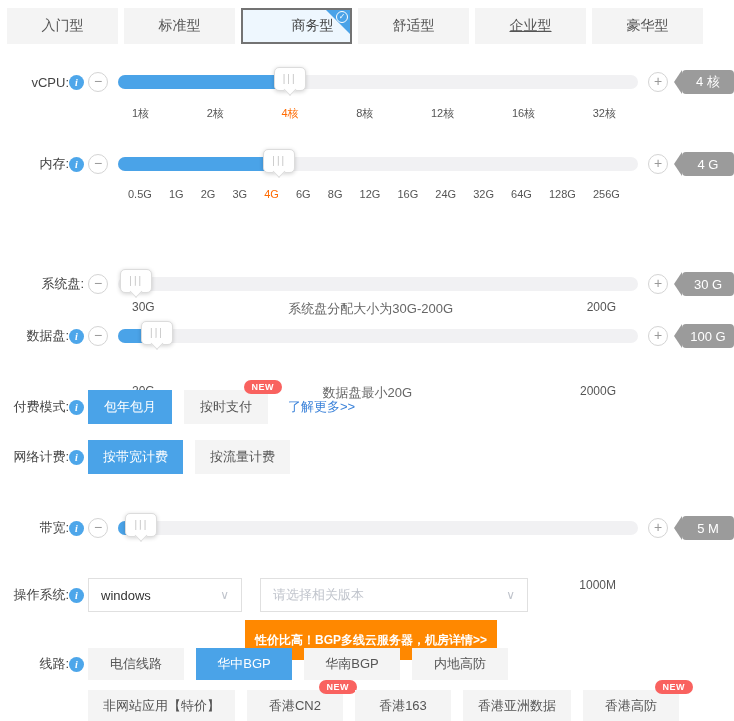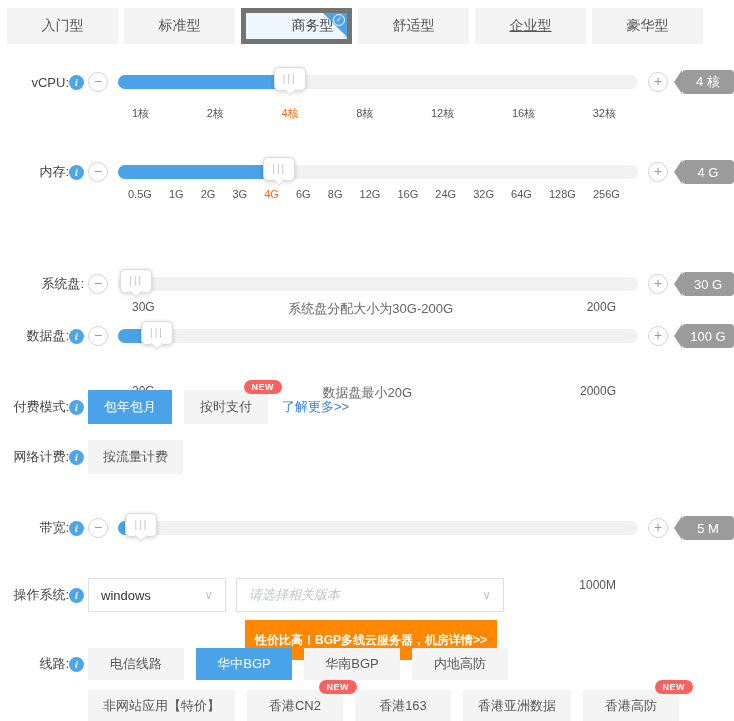--- a/index.html
+++ b/index.html
@@ -4,21 +4,21 @@
 <style>
   * { margin:0; padding:0; box-sizing:border-box; }
   html,body { background:#fff; }
   body { font-family:"Liberation Sans","DejaVu Sans",sans-serif; }
   .page { position:relative; width:734px; height:721px; background:#fff; overflow:hidden; }
 
   
   .tabs { position:absolute; top:8px; left:7px; display:flex; gap:6px; }
   .tab { width:111px; height:36px; background:#f4f4f4; color:#555; font-size:14px;
          display:flex; align-items:center; justify-content:center; position:relative; cursor:pointer; }
-  .tab.selected { background:#eef7fe; border:5px solid #737373; color:#444;padding-left:32px; }
+  .tab.selected { background:#eef7fe; border:2px solid #737373; color:#444;padding-left:32px; }
   .tab .corner { position:absolute; top:0; right:0; width:0; height:0;
                  border-top:24px solid #4aa3e8; border-left:24px solid transparent; }
   .tab .check { position:absolute; top:1px; right:2px; width:12px; height:12px; border:1px solid #fff;
                 border-radius:50%; color:#fff; font-size:8px; line-height:10px; text-align:center; }
   .tab.hovered .tab-label { text-decoration:underline; }
 
   
   .crow { position:absolute; left:0; width:734px; display:flex; align-items:center; }
   .rlabel { width:88px; display:flex; align-items:center; justify-content:flex-end; 
             font-size:13px; color:#444; padding-right:4px; }
@@ -50,29 +50,29 @@
            justify-content:space-between; align-items:flex-start; font-size:12px; color:#555;margin-top:28px; }
   .range-row .hint { color:#666; font-size:13px; }
 
   
   .optbtn { position:relative; height:34px; padding:0 15px; min-width:84px; background:#f4f4f4; color:#555;
             font-size:13px; border:none; display:inline-flex; align-items:center; justify-content:center; cursor:pointer; }
   .optbtn.selected { background:#4aa3e8; color:#fff; }
   .optrow { display:flex; gap:12px; }
   .newbadge { position:absolute; top:-10px; right:-14px; background:#f9625f; color:#fff; font-size:9px;
               font-weight:bold; padding:2px 8px; border-radius:10px; letter-spacing:.5px; }
-  .morelink { margin-left:14px; color:#3b82d9; font-size:13px; text-decoration:none; cursor:pointer; }
+  .morelink { margin-left:20px; color:#3b82d9; font-size:13px; text-decoration:none; cursor:pointer; }
 
   
   .dd { height:34px; border:1px solid #e0e0e0; background:#fff; display:flex; align-items:center;
         justify-content:space-between; padding:0 12px; font-size:13px; cursor:pointer; }
   .dd .chev { color:#c0c4cc; font-size:12px; }
-  .dd1 { width:138px; color:#333; margin-right:10px;gap:45px; }
+  .dd1 { width:154px; color:#333; margin-right:18px;gap:45px; }
   .dd2 { width:268px; }
-  .dd2 .ph { color:#c0c4cc;font-style:italic; }
+  .dd2 .ph { color:#c0c4cc; }
 
   
   .promo { position:absolute; left:245px; top:620px; height:40px; background:#ff8800; color:#fff;
            font-size:12px; font-weight:bold; display:flex; align-items:center; padding:0 10px; cursor:pointer; }
   .promo::after { content:""; position:absolute; left:88px; bottom:-5px; width:0; height:0;
            border-left:6px solid transparent; border-right:6px solid transparent; border-top:6px solid #ff8800; }
 
   .linebtn { min-width:96px; height:32px; }
 </style>
 </head>
@@ -119,21 +119,21 @@
   <div class="ticks" style="top:106px;">
     <span>1核</span>
     <span>2核</span>
     <span class="active">4核</span>
     <span>8核</span>
     <span>12核</span>
     <span>16核</span>
     <span>32核</span>
   </div>
 
-  <div class="crow" style="top:160px;">
+  <div class="crow" style="top:152px;">
     <div class="rlabel">
       <span>内存:</span>
       <span class="info">i</span>
     </div>
     <div class="stepbtn">−</div>
     <div class="track">
       <div class="fill" style="width:31%;"></div>
       <div class="handle" style="left:31%;">|||</div>
     </div>
     <div class="stepbtn">+</div>
@@ -206,20 +206,21 @@
     </div>
     <a class="morelink">了解更多&gt;&gt;</a>
   </div>
 
   <div class="crow" style="top:440px;">
     <div class="rlabel">
       <span>网络计费:</span>
       <span class="info">i</span>
     </div>
     <div class="optrow">
+      <button class="optbtn selected">按带宽计费</button>
       <button class="optbtn">按流量计费</button>
     </div>
   </div>
 
   <div class="crow" style="top:516px;">
     <div class="rlabel">
       <span>带宽:</span>
       <span class="info">i</span>
     </div>
     <div class="stepbtn">−</div>

